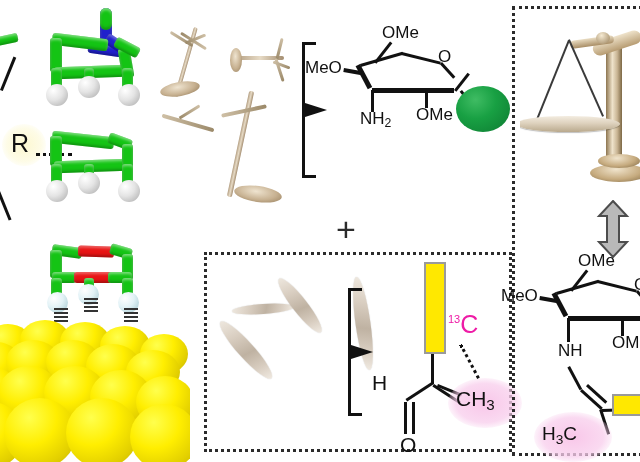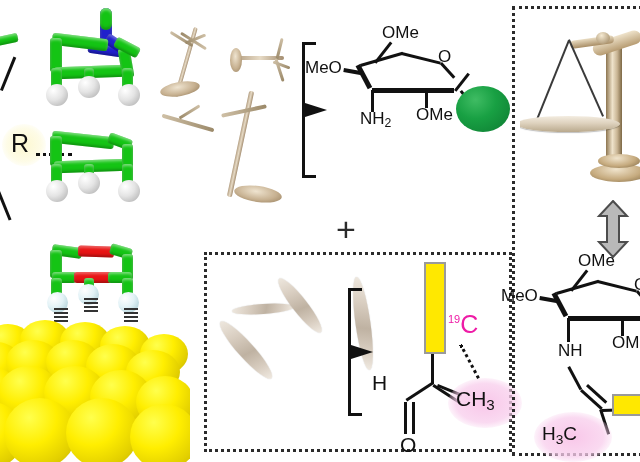--- a/index.html
+++ b/index.html
@@ -283,21 +283,21 @@
     <div class="ln" style="left:78px;top:34px;width:26px;height:3px;transform:rotate(22deg);"></div>
 
     <div class="chem abs" style="left:12px;top:22px;font-size:21px;">H</div>
     <div class="chem abs" style="left:40px;top:84px;font-size:21px;">O</div>
 
     <div class="halo-pink abs" style="left:88px;top:28px;width:74px;height:50px;"></div>
     <div class="chem abs" style="left:96px;top:38px;font-size:21px;"><span>CH</span><span class="sub">3</span></div>
   </div>
 
   <div class="abs" style="left:448px;top:312px;">
-    <span class="chem" style="font-size:11px;color:#ee1ba6;vertical-align:.9em;">19</span><span class="chem" style="font-size:25px;color:#ee1ba6;">C</span>
+    <span class="chem" style="font-size:11px;color:#ee1ba6;vertical-align:.9em;">13</span><span class="chem" style="font-size:25px;color:#ee1ba6;">C</span>
   </div>
   <div class="dotln abs" style="left:462px;top:344px;width:38px;transform:rotate(62deg);"></div>
 
   <div class="panel" style="left:512px;top:6px;width:160px;height:450px;"></div>
 
   <div class="abs" style="left:520px;top:14px;width:130px;height:170px;overflow:hidden;">
 
     <div class="scale-post" style="left:86px;top:26px;width:16px;height:132px;"></div>
     <div class="abs" style="left:72px;top:22px;width:50px;height:14px;border-radius:8px;
          background:linear-gradient(180deg,#efe3cb,#b79c72);transform:rotate(-18deg);"></div>

